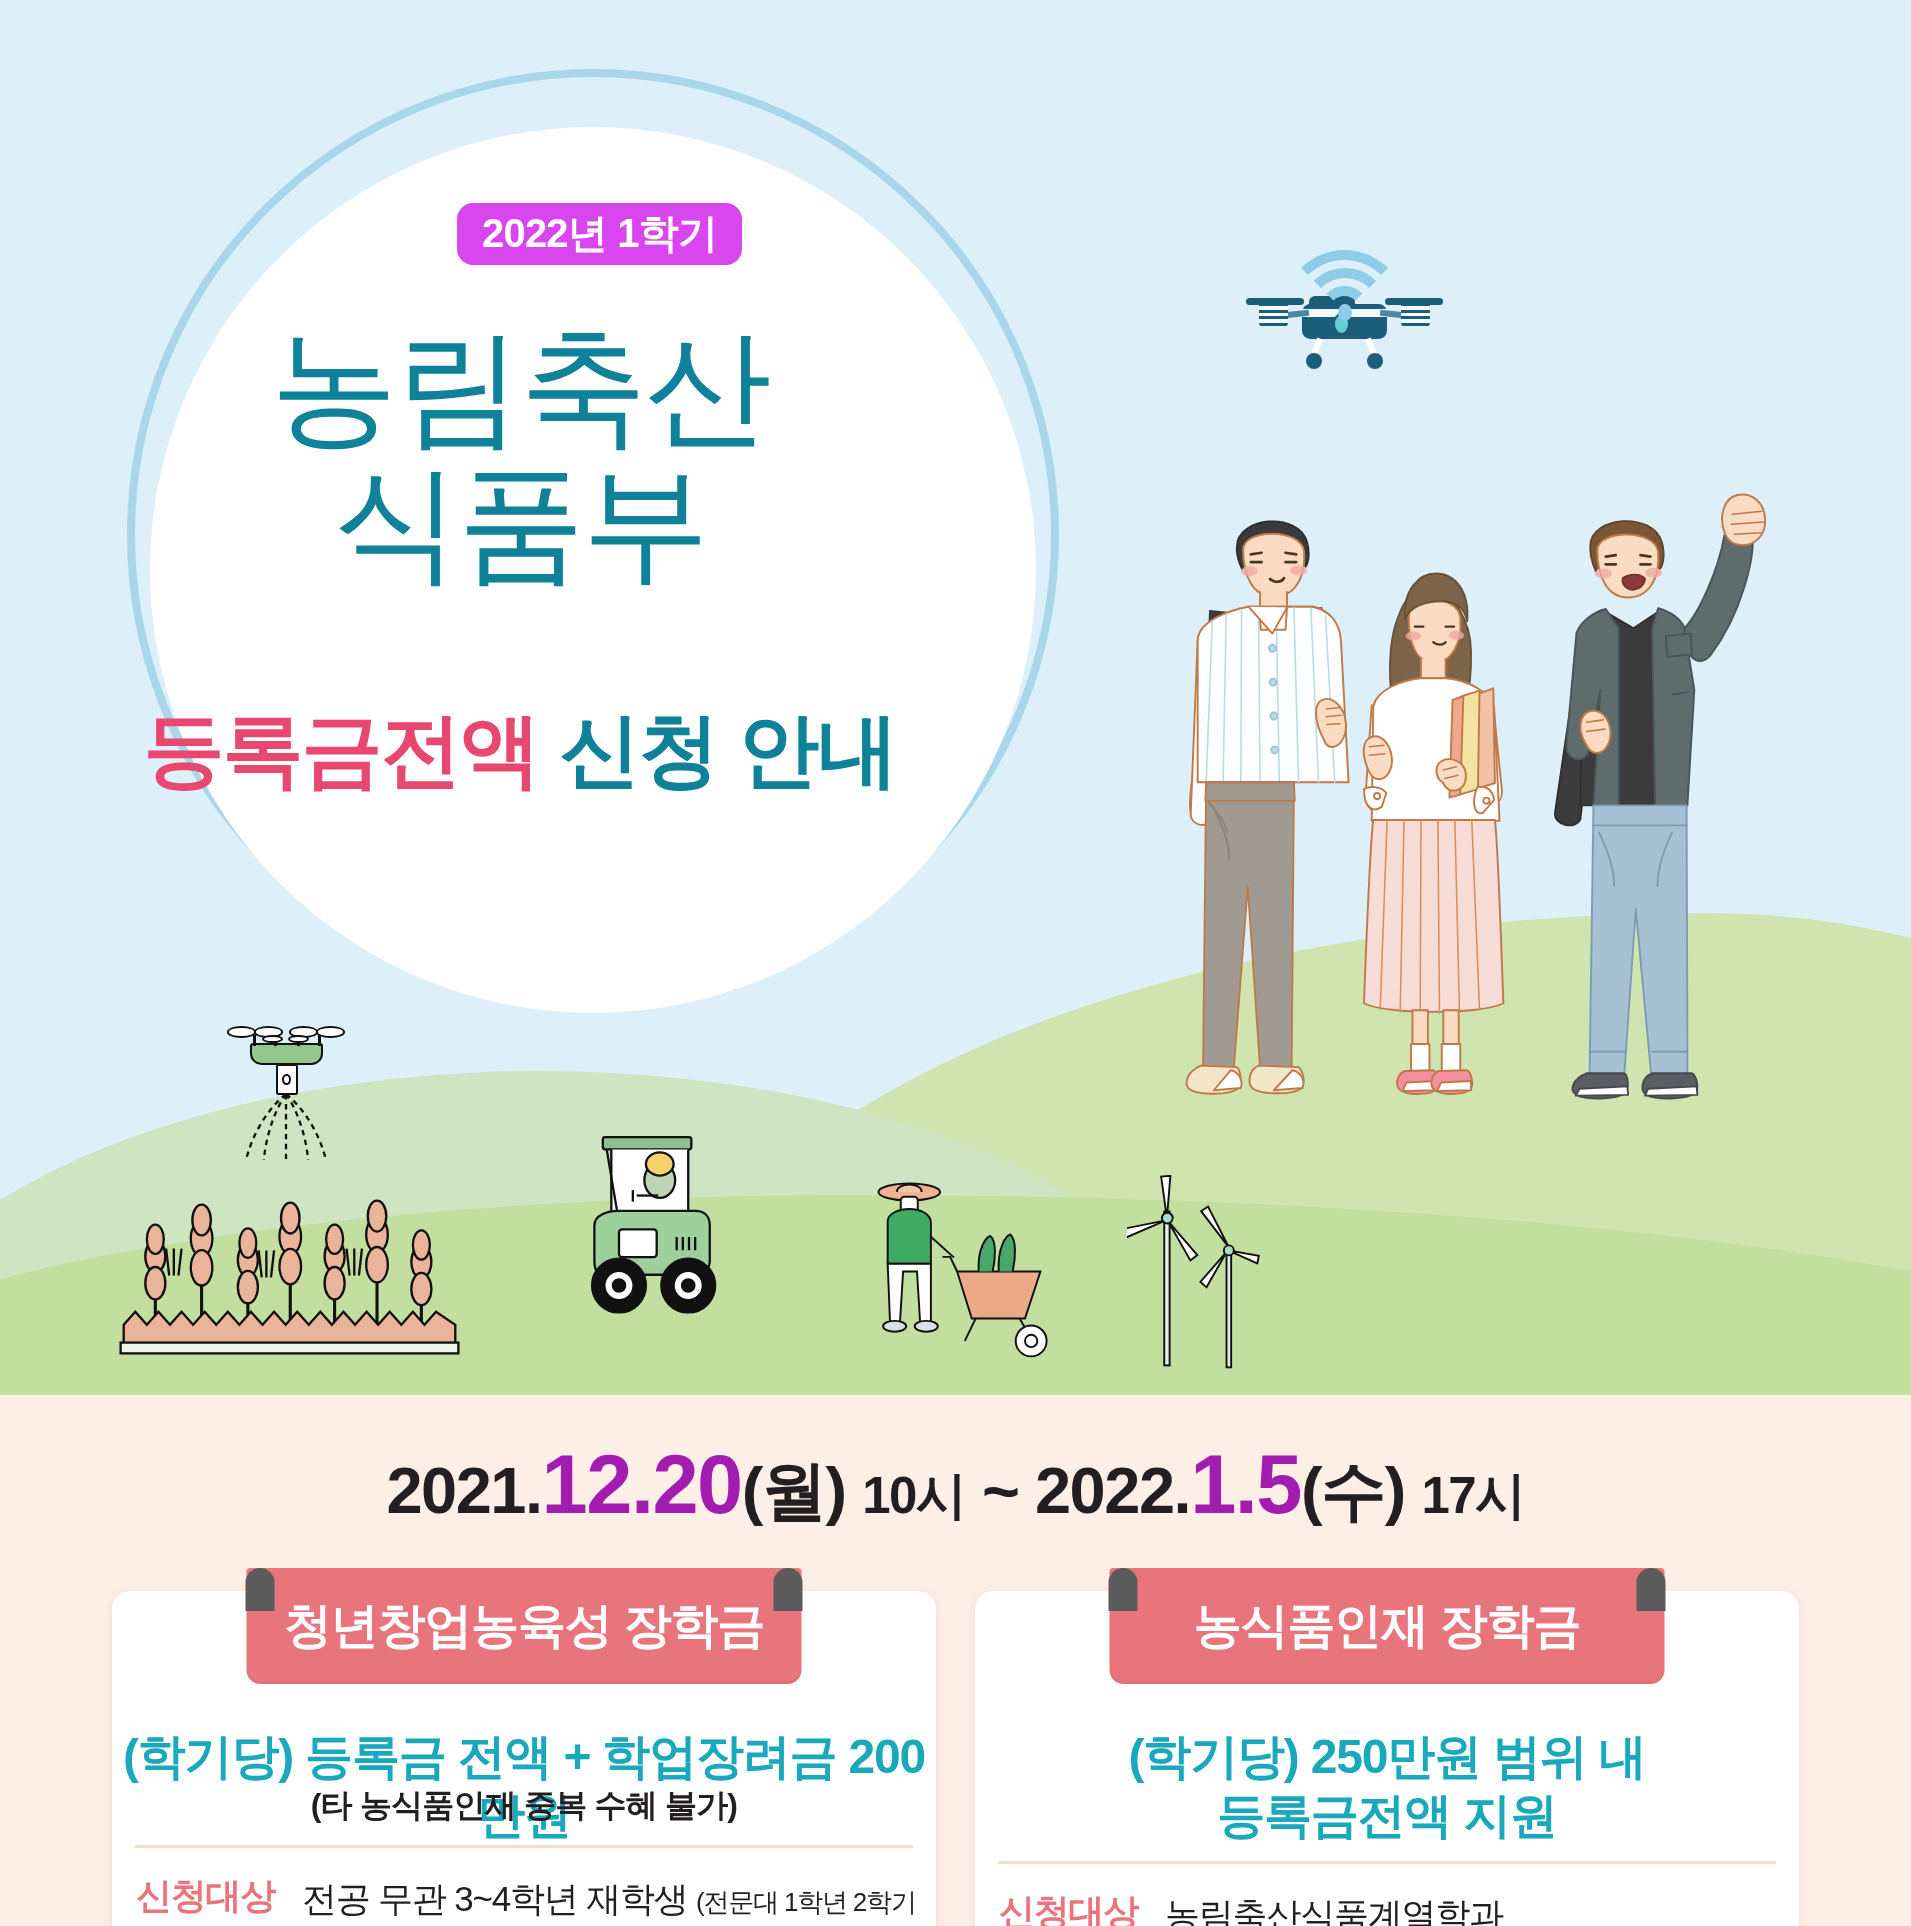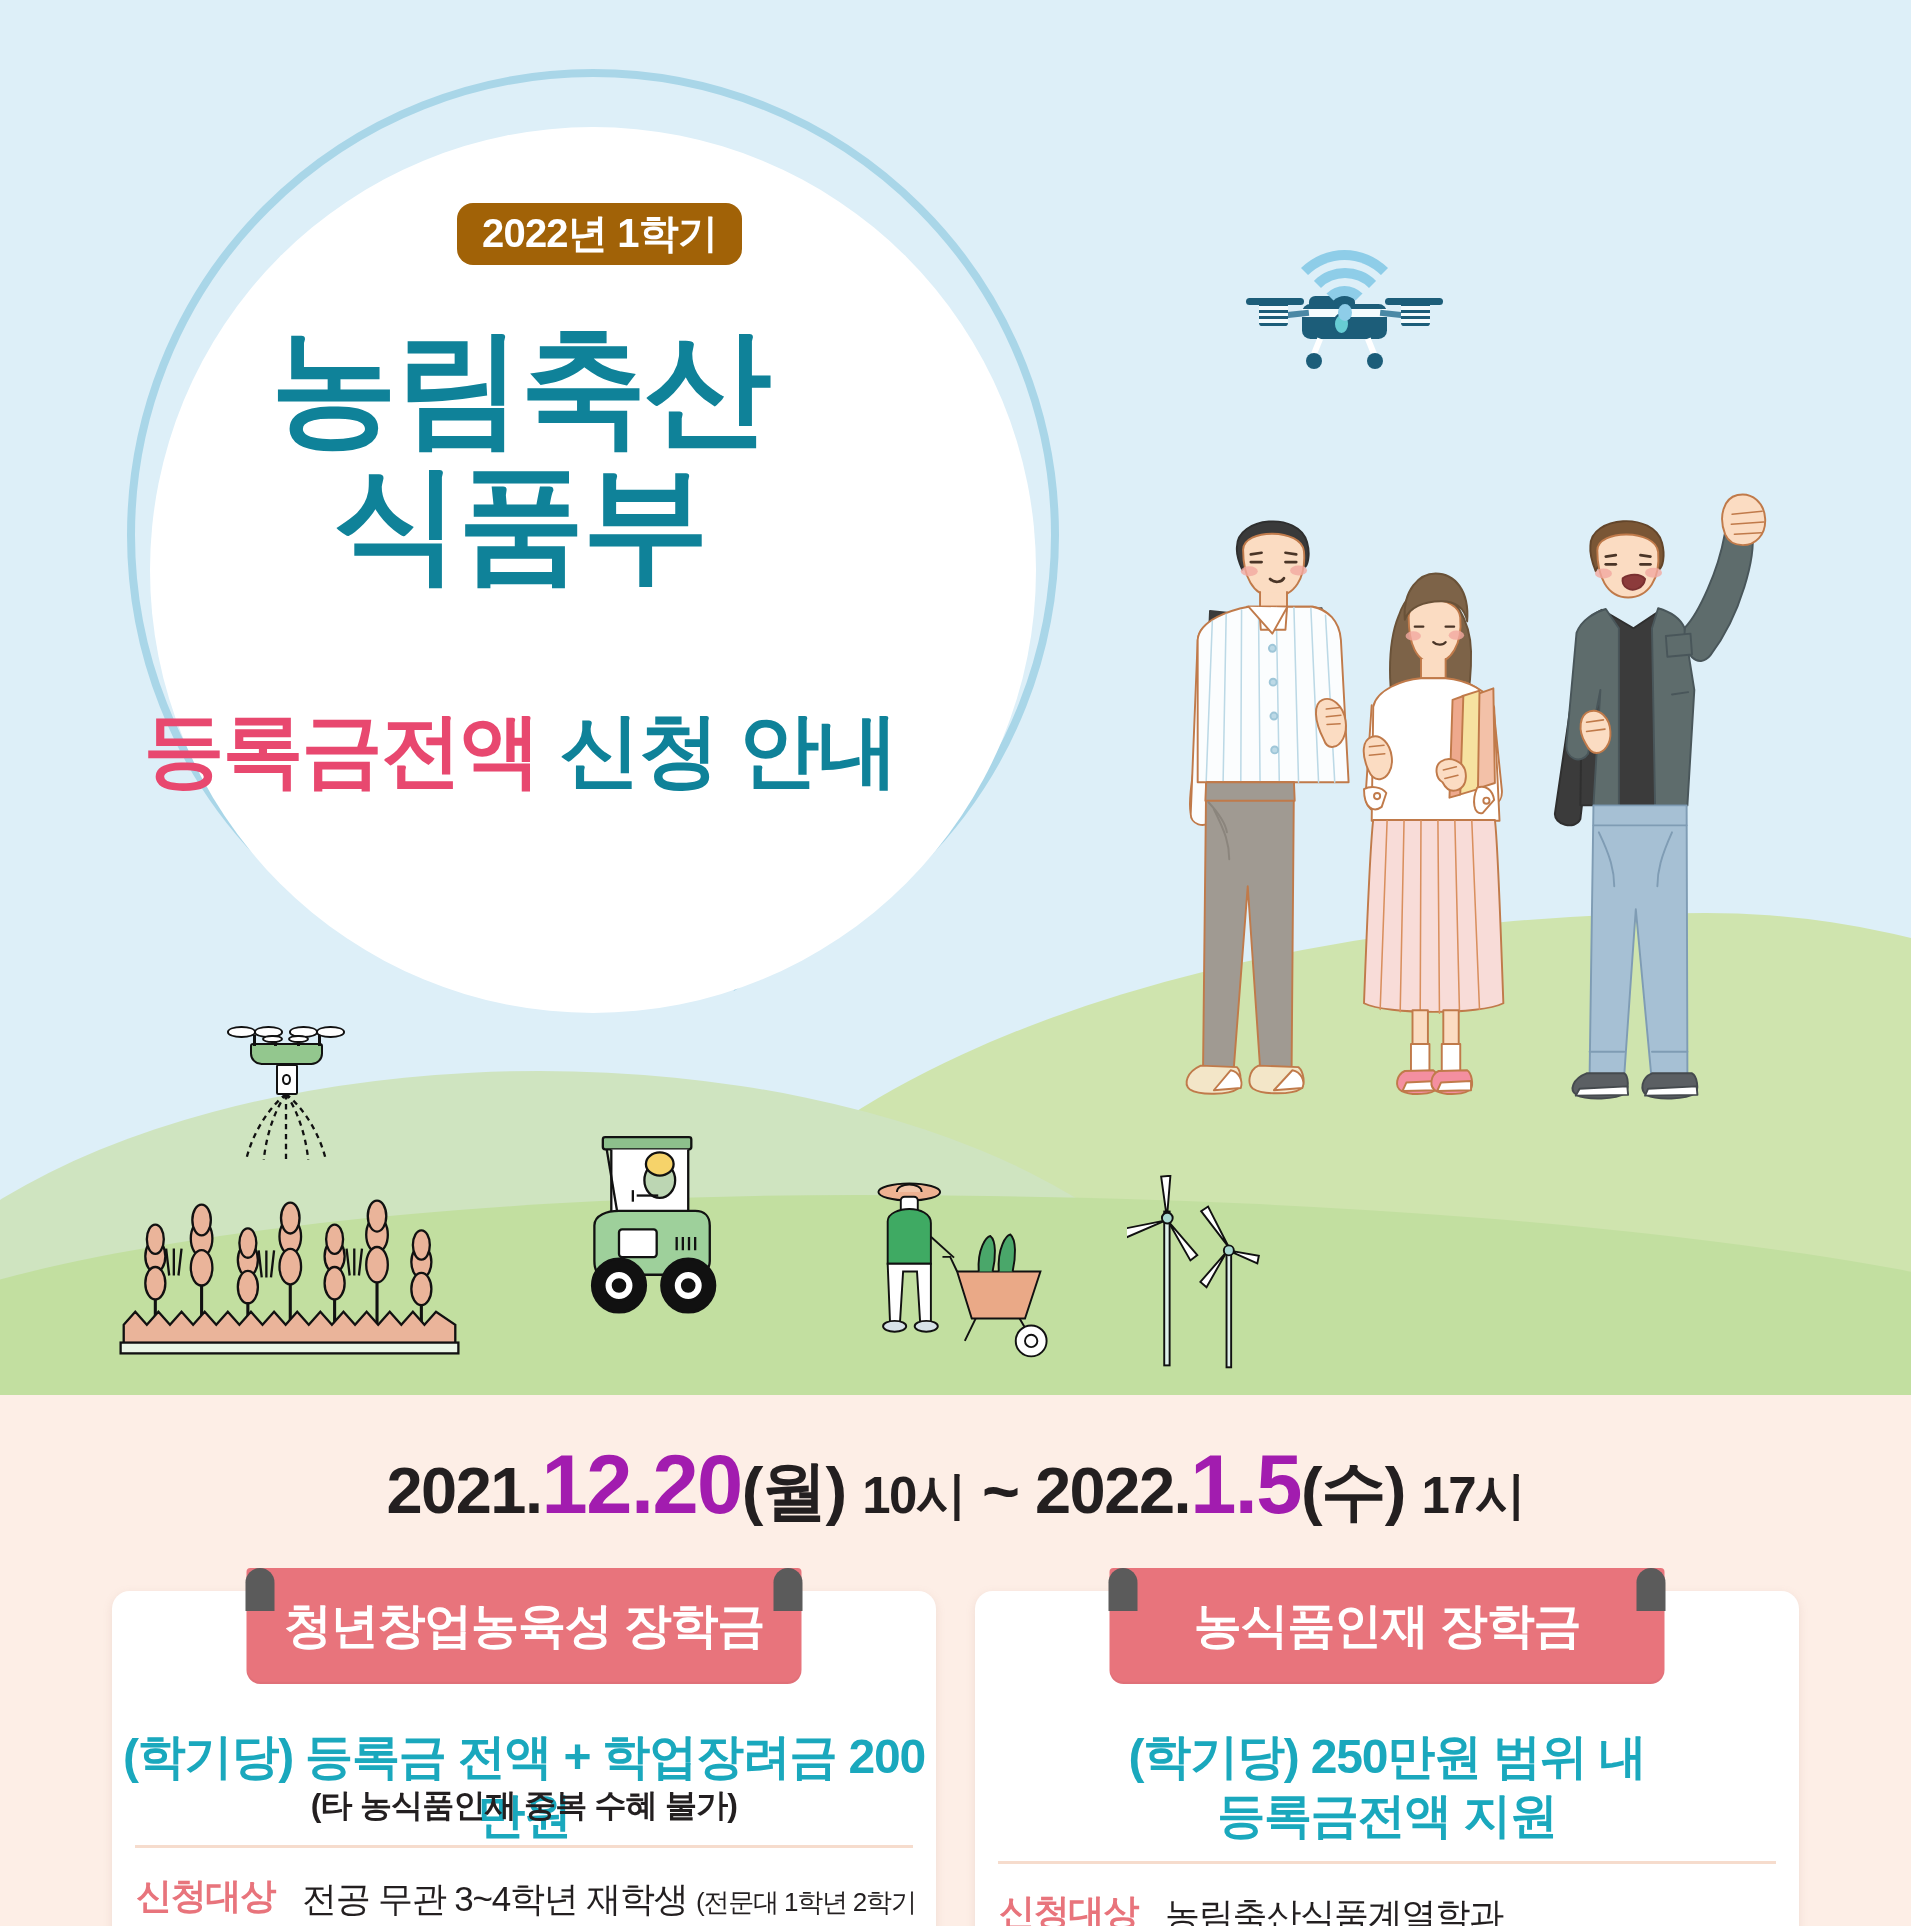--- a/index.html
+++ b/index.html
@@ -67,31 +67,31 @@
     width:0;height:0;
     border-left:131px solid #a9d6e8;
     border-top:54px solid transparent;
     border-bottom:139px solid transparent;
     transform:rotate(14deg);
   }
 
   
   .sem-badge {
     position:absolute; left:457px; top:203px;
-    background:#a16207; color:#fff;
+    background:#d946ef; color:#fff;
     border-radius:16px;
     padding:10px 25px 12.3px;
     font-size:40px; font-weight:bold; letter-spacing:-0.8px;
     line-height:1;
   }
   .big-title {
     position:absolute; left:0; top:320px; width:1040px;
     text-align:center;
     color:#0f8299;
-    font-size:127px; font-weight:bold; line-height:1.07;
+    font-size:127px; font-weight:normal; line-height:1.07;
     letter-spacing:-2.3px;
   }
   .sub-title {
     position:absolute; left:0; top:697px; width:1040px;
     text-align:center;
     font-size:81px; font-weight:bold; letter-spacing:-1.9px;
     white-space:nowrap;
   }
   .sub-title .pink { color:#e8486f; }
   .sub-title .teal { color:#0f8299; }

